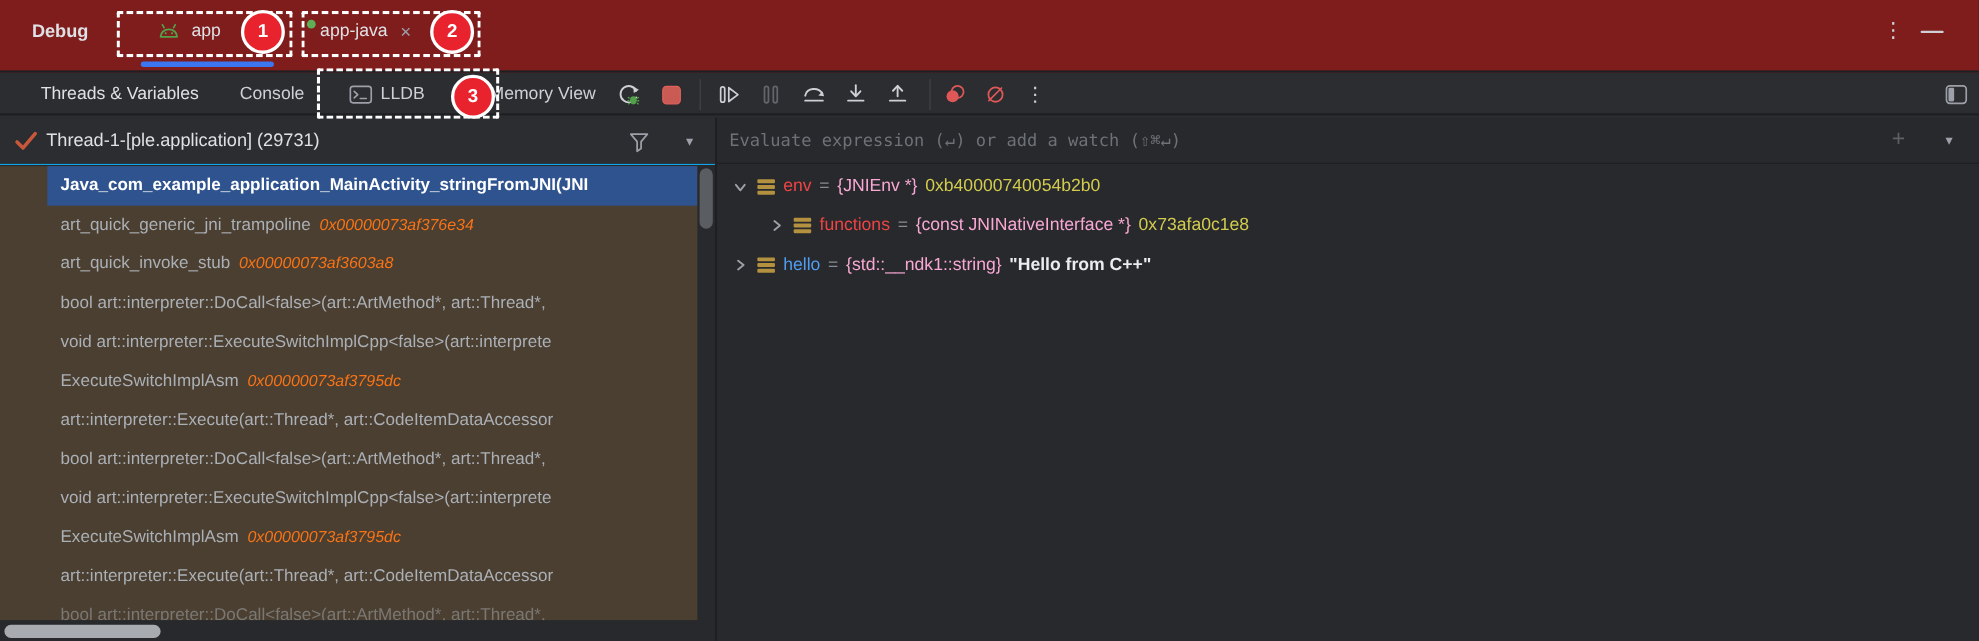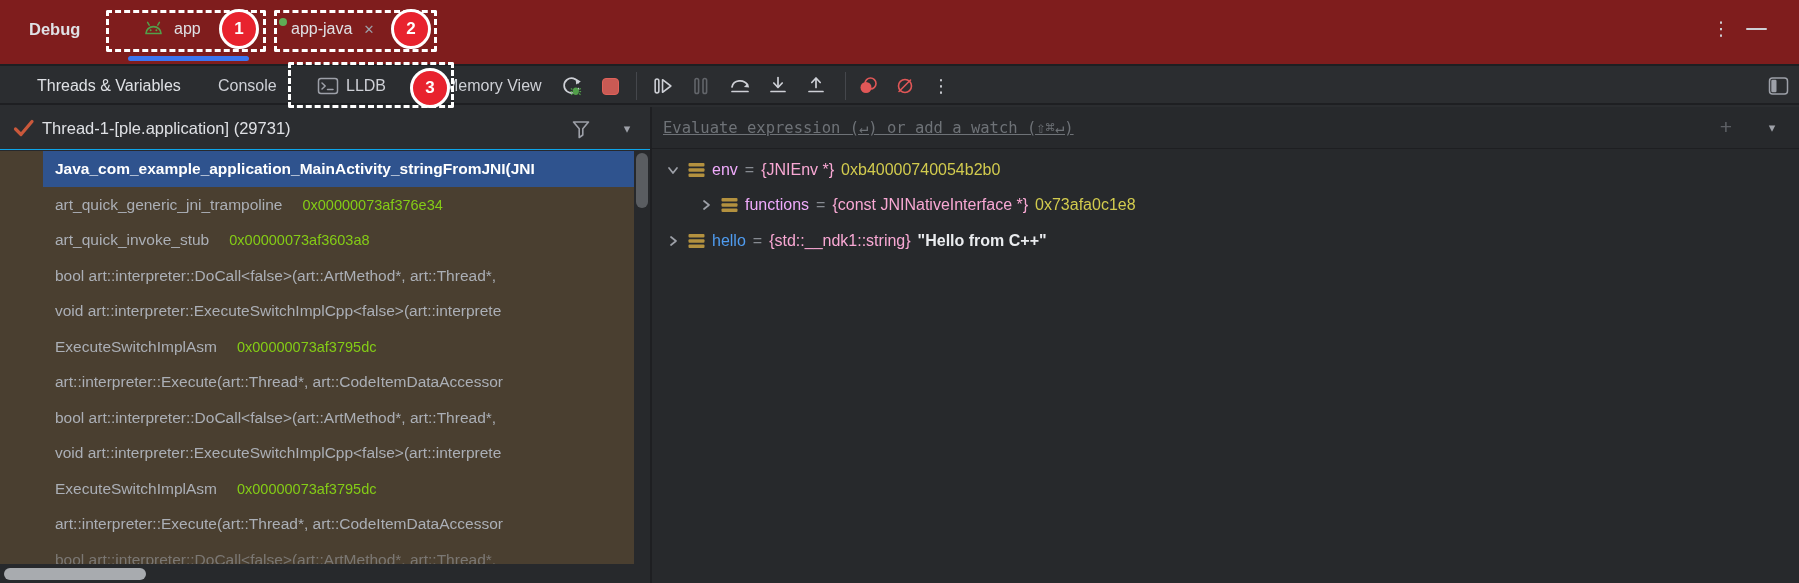--- a/index.html
+++ b/index.html
@@ -70,48 +70,48 @@
   .check-icon { position:absolute; left:12px; top:10px; }
   .thread-selector-label { position:absolute; left:42px; top:0; height:43px; line-height:43px;
                            color:#dfe1e5; font-size:16.5px; white-space:nowrap; }
   .filter-btn { position:absolute; left:570px; top:12px; width:22px; height:22px; }
   .hdr-chevron { position:absolute; left:616px; top:0; width:22px; height:43px; line-height:43px;
                  text-align:center; color:#9da0a8; font-size:13px; }
   .frames-list { position:absolute; left:0; top:44px; width:634px; height:413px;
                  background:#4a3f30; overflow:hidden;padding-left:43px; }
   .frame-row { height:35.5px; line-height:35.5px; padding-left:12px; white-space:nowrap;
                overflow:hidden; font-size:15.5px; color:#abafb6; }
-  .frame-row .addr { color:#84cc16; font-size:14.5px; margin-left:20px; }
+  .frame-row .addr { color:#f97316; font-size:14.5px; margin-left:8px;font-style:italic; }
   .frame-row.selected { background:#2f538e; color:#ffffff; font-weight:700; }
   .frame-row.faded { opacity:0.5; }
   .vscroll-thumb { position:absolute; left:636px; top:46px; width:12px; height:55px;
                    border-radius:6px; background:#5a5d61; }
   .bottom-strip { position:absolute; left:0; top:457px; width:650px; height:19px; background:#27292c; }
   .hscroll-thumb { position:absolute; left:4px; top:461px; width:142px; height:12px;
                    border-radius:6px; background:#a8abaf; }
   
   .watch-pane { position:absolute; left:652px; top:0; width:1147px; height:476px; background:#27292c; }
   .watch-bar { position:absolute; left:0; top:0; width:1147px; height:42px;
                border-bottom:1px solid #1e1f22; }
   .watch-placeholder { position:absolute; left:11px; top:0; height:42px; line-height:42px;
                        font-family:"DejaVu Sans Mono", monospace; font-size:15.5px;
-                       color:#6e7277; white-space:nowrap;text-decoration:underline; }
+                       color:#6e7277; white-space:nowrap; }
   .add-watch-btn { position:absolute; left:1062px; top:0; width:24px; height:42px; line-height:40px;
                    text-align:center; color:#5d6065; font-size:21px; }
   .watch-chevron { position:absolute; left:1108px; top:0; width:24px; height:42px; line-height:42px;
                    text-align:center; color:#9da0a8; font-size:13px; }
   .var-tree { position:absolute; left:0; top:45px; width:1147px; }
   .var-row { height:35.5px; display:flex; align-items:center; gap:7px; white-space:nowrap;
              font-size:16px; }
   .var-row.depth-0 { padding-left:13px; }
   .var-row.depth-1 { padding-left:46px; }
   .tw-chevron { width:16px; height:16px; display:flex; align-items:center; justify-content:center; }
   .tw-chevron svg { display:block; }
   .tw-chevron.expanded svg { transform:rotate(90deg); }
-  .var-name.salmon { color:#f0abfc; }
+  .var-name.salmon { color:#ef4444; }
   .var-name.blue { color:#4f9cf0; }
   .var-eq { color:#878b92; }
   .var-type { color:#f9a8d4; }
   .var-value.address { color:#d2cb4e; }
   .var-value.string { color:#eaecef; font-weight:700; }
   svg { display:block; }
 </style>
 </head>
 <body>
 

